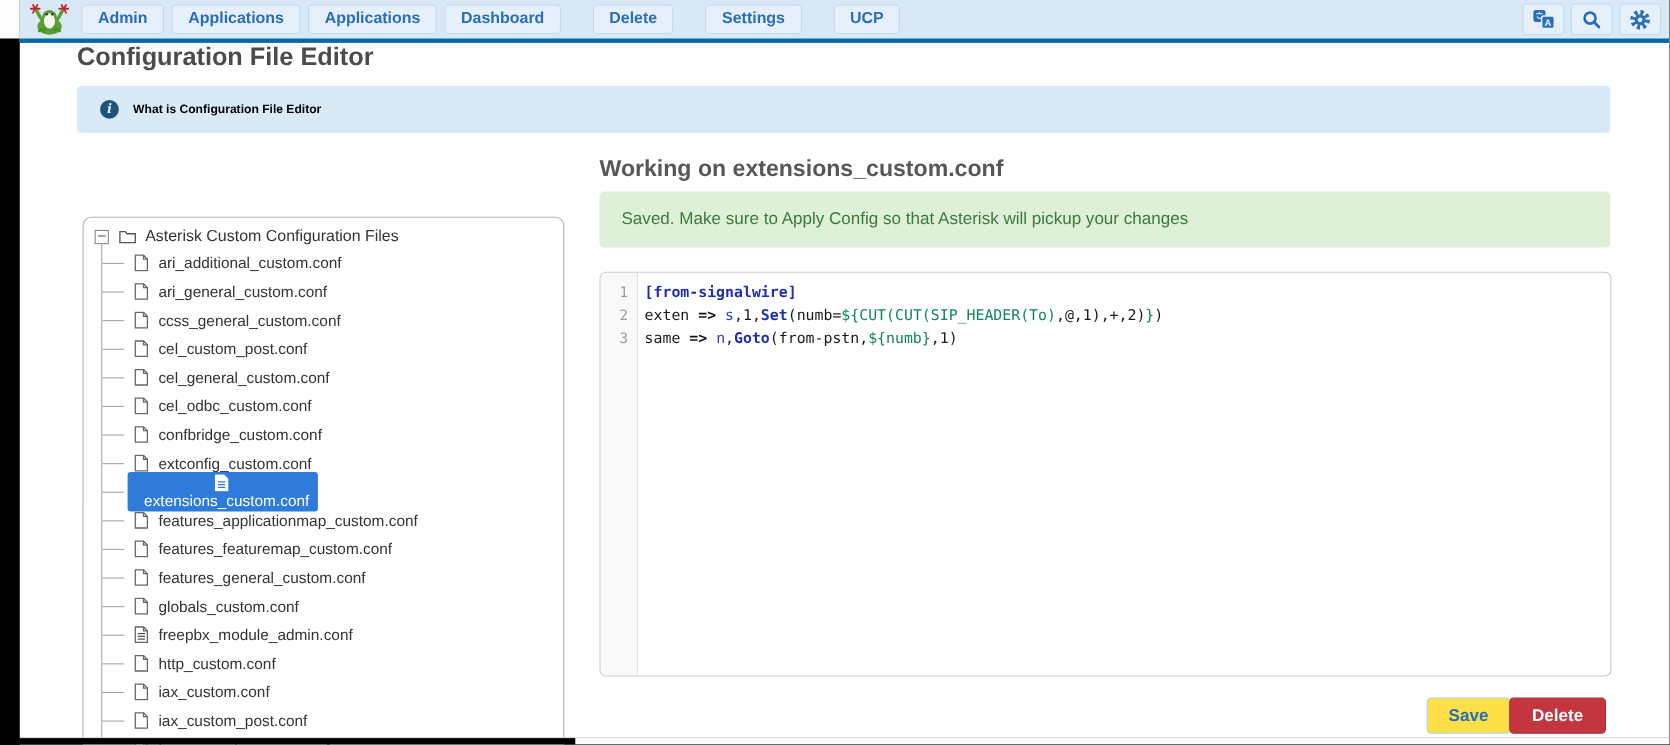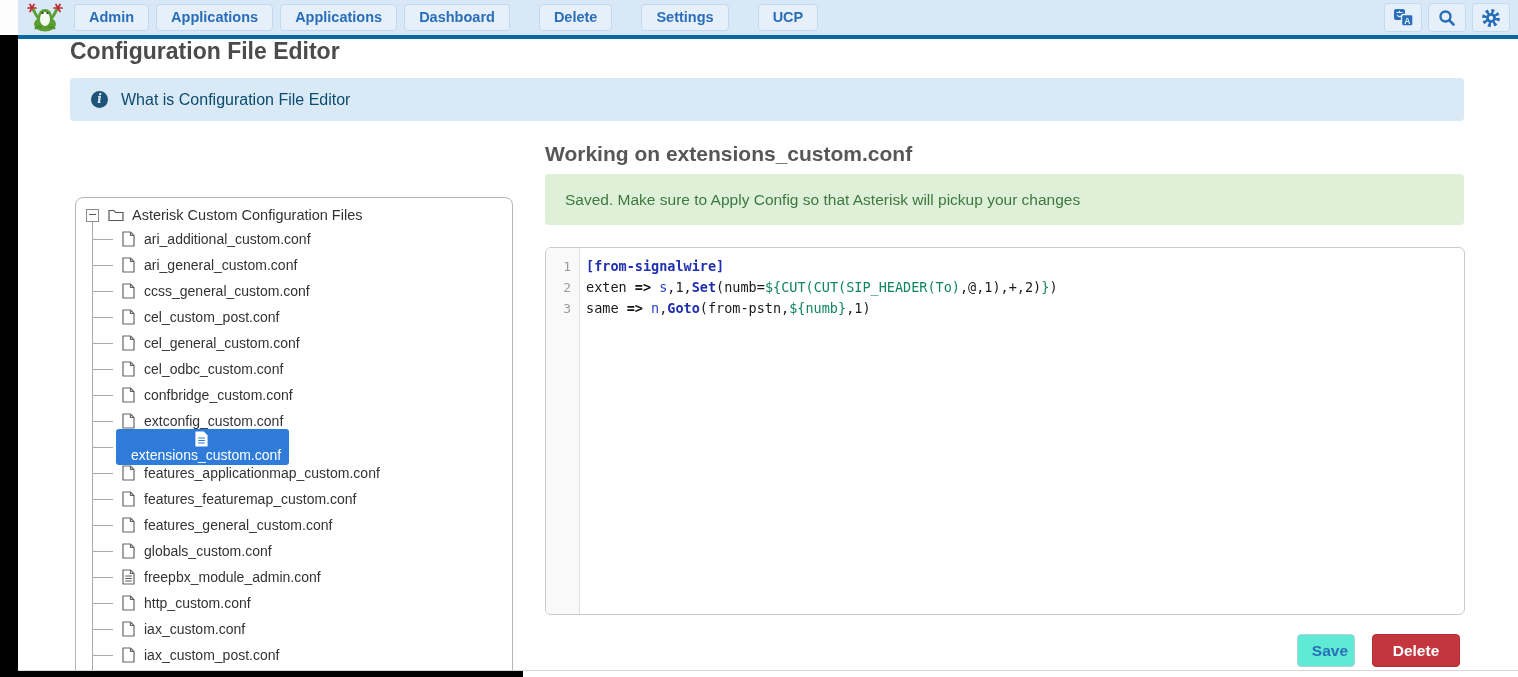--- a/index.html
+++ b/index.html
@@ -19,21 +19,21 @@
   .nav-btn{height:25px;line-height:25px;padding:0 14px;background:#e6f0fa;border:1px solid #c3d9ef;border-radius:4px;color:var(--accent);font-size:14.5px;font-weight:bold;cursor:pointer;white-space:nowrap;}
   .nav-btn + .nav-btn{margin-left:7px;}
   .nav-btn:nth-child(n+5){margin-left:29px;}
   #nav-right{margin-left:auto;margin-right:8px;display:flex;align-items:center;gap:6px;}
   .nav-icon-btn{width:36px;height:27px;background:#e6f0fa;border:1px solid #c3d9ef;border-radius:4px;display:flex;align-items:center;justify-content:center;cursor:pointer;}
 
   
   #page-title{position:absolute;left:70px;top:38px;font-size:23px;font-weight:bold;color:#4b4b4b;}
   #info-banner{position:absolute;left:70px;top:78px;width:1394px;height:43px;background:var(--info-bg);border-radius:4px;display:flex;align-items:center;}
   .info-circle{width:17px;height:17px;border-radius:50%;background:#1e5479;color:#d9eaf6;font-family:"DejaVu Serif",serif;font-weight:bold;font-style:italic;font-size:12px;line-height:17px;text-align:center;margin-left:21px;flex:0 0 auto;}
-  #info-text{margin-left:13px;font-size:16px;color:#0c4a6e;}
+  #info-text{margin-left:13px;font-size:11px;color:#000000;font-weight:bold;}
 
   
   #add-file-btn{position:absolute;left:71px;top:144px;height:31px;line-height:31px;padding:0 17px;background:#d9e9f7;border:1px solid #b7d3eb;border-radius:4px;color:var(--accent);font-size:15.5px;font-weight:bold;cursor:pointer;box-shadow:0 1px 2px rgba(0,0,0,.08);}
 
   
   #file-tree{position:absolute;left:75px;top:197px;width:438px;height:500px;background:#fff;border:1px solid #b5b5b5;border-radius:8px;padding-top:6px;box-sizing:border-box;}
   #tree-trunk{position:absolute;left:16px;top:24px;bottom:0;width:1px;background:#a8a8a8;}
   #tree-root{position:relative;height:22px;display:flex;align-items:center;padding-left:10px;}
   .expander{width:11px;height:11px;border:1px solid #8a8a8a;background:#fff;position:relative;flex:0 0 auto;z-index:2;}
   .expander::after{content:"";position:absolute;left:2px;right:2px;top:4.5px;height:1px;background:#555;}
@@ -59,21 +59,21 @@
   .gutter-num{height:21px;line-height:21px;text-align:right;padding-right:8px;font-family:"DejaVu Sans Mono",monospace;font-size:13px;color:#9b9b9b;}
   #code-lines{padding:8px 0 0 6px;flex:1;cursor:text;}
   .code-line{height:21px;line-height:21px;font-family:"DejaVu Sans Mono",monospace;font-size:13.5px;white-space:pre;}
   .cm-plain{color:#1a1a1a;}
   .cm-op{color:#111;font-weight:bold;}
   .cm-kw{color:var(--kw-blue);font-weight:bold;}
   .cm-atom{color:var(--atom-blue);}
   .cm-var{color:var(--var-green);}
 
   
-  #save-btn{position:absolute;left:1297px;top:634px;width:58px;height:33px;background:#5eead4;border:1px solid #b3cfe8;border-radius:4px;color:var(--accent);font-size:15.5px;font-weight:bold;cursor:pointer;text-align:right;}
+  #save-btn{position:absolute;left:1297px;top:634px;width:76px;height:33px;background:#fde047;border:1px solid #b3cfe8;border-radius:4px;color:var(--accent);font-size:15.5px;font-weight:bold;cursor:pointer;}
   #delete-btn{position:absolute;left:1372px;top:634px;width:88px;height:33px;background:var(--delete-red);border:1px solid #b02f36;border-radius:4px;color:#fff;font-size:15.5px;font-weight:bold;cursor:pointer;}
 </style>
 </head>
 <body>
 
 <div id="page">
 
   <div id="main-area"></div>
   <div id="corner-white"></div>
 

